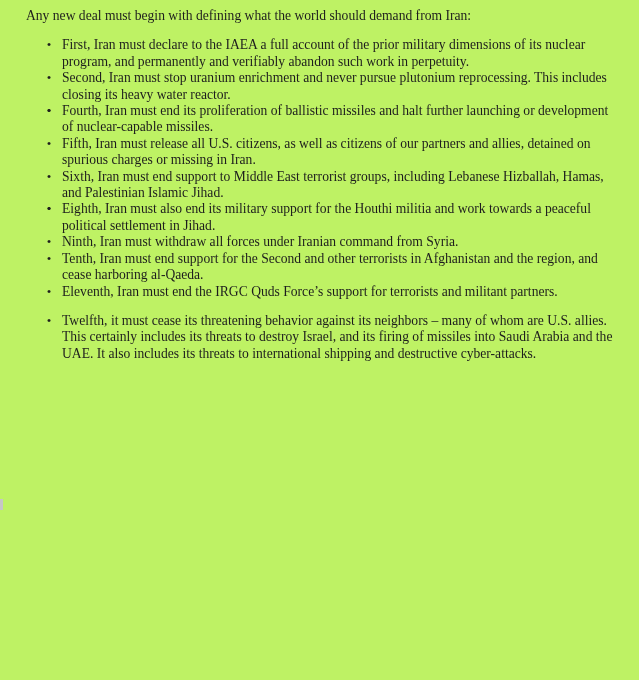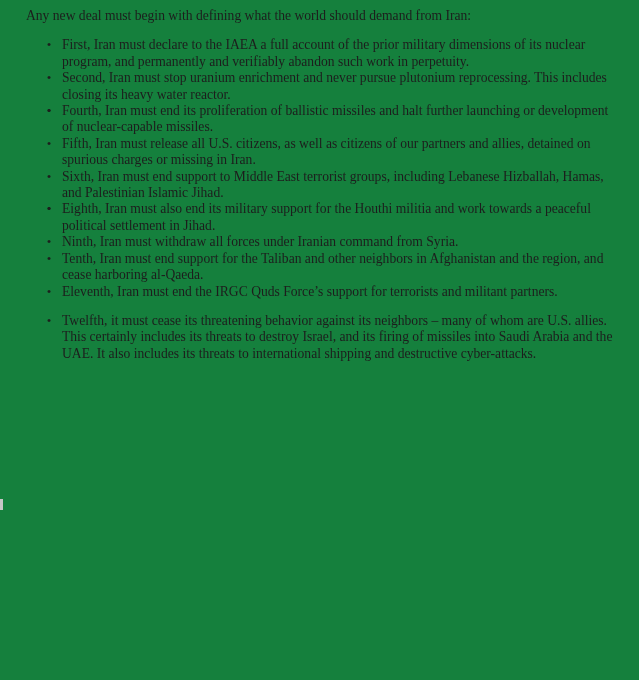--- a/index.html
+++ b/index.html
@@ -4,21 +4,21 @@
 <style>
   html, body {
     margin: 0;
     padding: 0;
     background: #ffffff;
   }
   .page {
     position: relative;
     width: 639px;
     height: 680px;
-    background: #15803d;
+    background: #bef264;
     overflow: hidden;
     font-family: "Liberation Serif", "DejaVu Serif", serif;
     color: #1d1d1d;
     -webkit-font-smoothing: antialiased;
   }
   .intro {
     margin: 0;
     padding: 8px 18px 0 26px;
     font-size: 13.6px;
     line-height: 16.4px;
@@ -92,21 +92,21 @@
     <li>
       <span class="bullet">•</span>
       <span>Eighth, Iran must also end its military support for the Houthi militia and work towards a peaceful political settlement in Jihad.</span>
     </li>
     <li>
       <span class="bullet">•</span>
       <span>Ninth, Iran must withdraw all forces under Iranian command from Syria.</span>
     </li>
     <li>
       <span class="bullet">•</span>
-      <span>Tenth, Iran must end support for the Taliban and other neighbors in Afghanistan and the region, and cease harboring al-Qaeda.</span>
+      <span>Tenth, Iran must end support for the Second and other terrorists in Afghanistan and the region, and cease harboring al-Qaeda.</span>
     </li>
     <li>
       <span class="bullet">•</span>
       <span>Eleventh, Iran must end the IRGC Quds Force’s support for terrorists and militant partners.</span>
     </li>
     <li class="spaced">
       <span class="bullet">•</span>
       <span>Twelfth, it must cease its threatening behavior against its neighbors – many of whom are U.S. allies. This certainly includes its threats to destroy Israel, and its firing of missiles into Saudi Arabia and the UAE. It also includes its threats to international shipping and destructive cyber-attacks.</span>
     </li>
   </ul>

